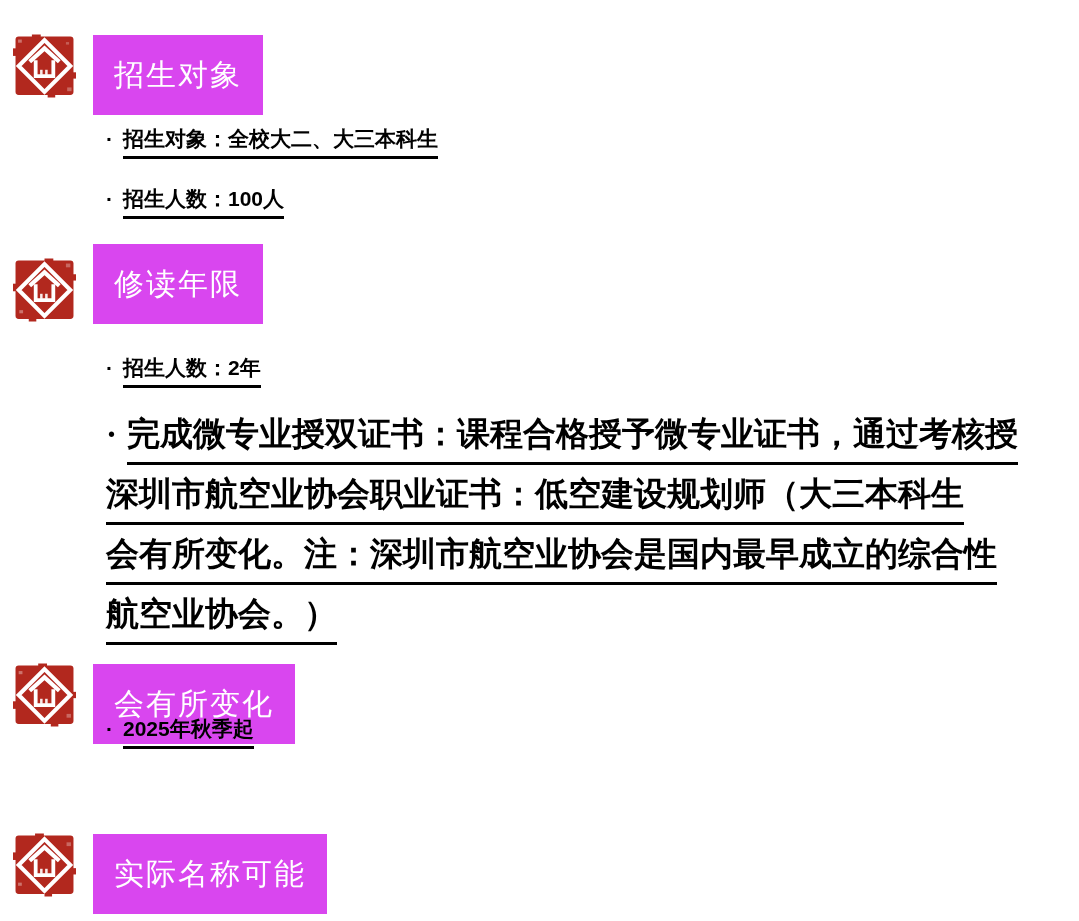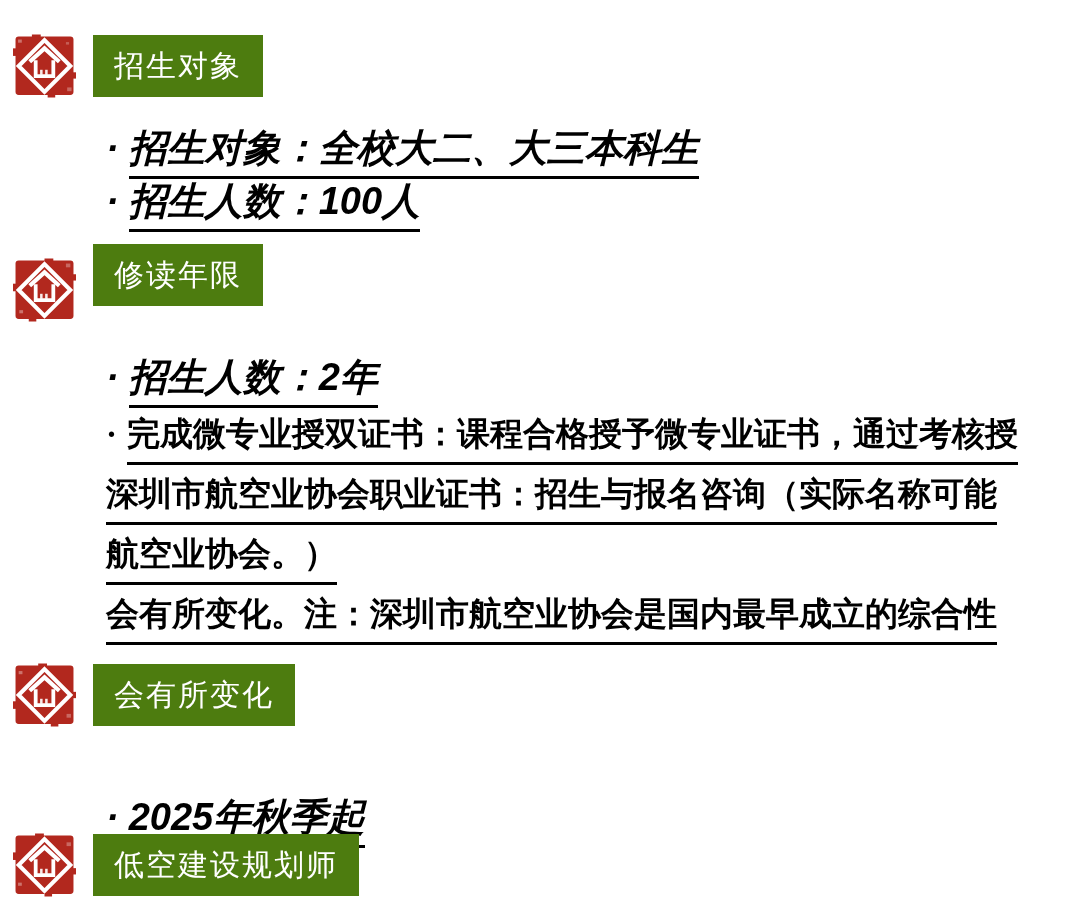--- a/index.html
+++ b/index.html
@@ -3,27 +3,27 @@
 <meta charset="utf-8">
 <style>
   html,body { margin:0; padding:0; background:#ffffff; }
   .page {
     position:relative; width:1079px; height:921px; background:#ffffff;
     font-family:"Liberation Sans", sans-serif; overflow:hidden; color:#000;
   }
   .seal { position:absolute; left:13px; width:63px; height:66px; }
   .seal svg { width:100%; height:100%; display:block; }
   .banner {
-    position:absolute; left:93px; height:62px; background:#4d7c0f; color:#fff;
+    position:absolute; left:93px; height:80px; background:#d946ef; color:#fff;
     display:flex; align-items:center; padding:0 21px; font-size:30px;
     white-space:nowrap; letter-spacing:2px;
   }
   .item {
-    position:absolute; left:106px; font-size:38px; font-weight:700;
-    white-space:nowrap; line-height:1.15;font-style:italic;
+    position:absolute; left:106px; font-size:21px; font-weight:700;
+    white-space:nowrap; line-height:1.15;
   }
   .dot { display:inline-block; margin-right:10px; font-weight:700; }
   .u {
     display:inline-block; border-bottom:3px solid #000; padding-bottom:5px;
   }
   .para { position:absolute; left:106px; font-size:33px; font-weight:700; }
   .pline { height:60px; white-space:nowrap;font-family:Liberation Serif, serif; }
 </style>
 </head>
 <body>
@@ -47,21 +47,21 @@
       <rect x="51" y="56" width="4" height="8" fill="#ffffff" opacity="0.9"></rect>
     </svg>
   </div>
   <div class="banner" style="top:35px">
     <span>招生对象</span>
   </div>
 
   <div class="item" style="top:127px">
     <span class="dot">·</span><span class="u">招生对象：全校大二、大三本科生</span>
   </div>
-  <div class="item" style="top:180px">
+  <div class="item" style="top:187px">
     <span class="dot">·</span><span class="u">招生人数：100人</span>
   </div>
 
   <div class="seal" style="top:257px">
     <svg viewBox="0 0 100 100" aria-hidden="true">
       <rect x="4" y="3" width="92" height="93" rx="5" fill="#b2281e"></rect>
       <rect x="0" y="40" width="5" height="12" fill="#b2281e"></rect>
       <rect x="95" y="25" width="5" height="10" fill="#b2281e"></rect>
       <rect x="50" y="0" width="14" height="4" fill="#b2281e"></rect>
       <rect x="25" y="96" width="12" height="4" fill="#b2281e"></rect>
@@ -80,27 +80,27 @@
 
   <div class="item" style="top:356px">
     <span class="dot">·</span><span class="u">招生人数：2年</span>
   </div>
 
   <div class="para" style="top:412px">
     <div class="pline">
       <span class="dot">·</span><span class="u">完成微专业授双证书：课程合格授予微专业证书，通过考核授</span>
     </div>
     <div class="pline">
-      <span class="u">深圳市航空业协会职业证书：招生与报名咨询（实际名称可能</span>
+      <span class="u">深圳市航空业协会职业证书：低空建设规划师（大三本科生</span>
+    </div>
+    <div class="pline">
+      <span class="u">会有所变化。注：深圳市航空业协会是国内最早成立的综合性</span>
     </div>
     <div class="pline">
       <span class="u">航空业协会。）</span>
-    </div>
-    <div class="pline">
-      <span class="u">会有所变化。注：深圳市航空业协会是国内最早成立的综合性</span>
     </div>
   </div>
 
   <div class="seal" style="top:662px">
     <svg viewBox="0 0 100 100" aria-hidden="true">
       <rect x="4" y="3" width="92" height="93" rx="5" fill="#b2281e"></rect>
       <rect x="0" y="60" width="5" height="12" fill="#b2281e"></rect>
       <rect x="95" y="45" width="5" height="10" fill="#b2281e"></rect>
       <rect x="40" y="0" width="14" height="4" fill="#b2281e"></rect>
       <rect x="60" y="96" width="12" height="4" fill="#b2281e"></rect>
@@ -110,37 +110,37 @@
       <path d="M29 41 L50 22 L71 41" fill="none" stroke="#ffffff" stroke-width="6.5" stroke-linecap="square"></path>
       <path d="M36 44 L36 66 L64 66 L64 44" fill="none" stroke="#ffffff" stroke-width="6" stroke-linecap="square"></path>
       <rect x="43" y="56" width="4" height="8" fill="#ffffff" opacity="0.9"></rect>
       <rect x="51" y="56" width="4" height="8" fill="#ffffff" opacity="0.9"></rect>
     </svg>
   </div>
   <div class="banner" style="top:664px">
     <span>会有所变化</span>
   </div>
 
-  <div class="item" style="top:796px">
+  <div class="item" style="top:717px">
     <span class="dot">·</span><span class="u">2025年秋季起</span>
   </div>
 
   <div class="seal" style="top:832px">
     <svg viewBox="0 0 100 100" aria-hidden="true">
       <rect x="4" y="3" width="92" height="93" rx="5" fill="#b2281e"></rect>
       <rect x="0" y="30" width="5" height="12" fill="#b2281e"></rect>
       <rect x="95" y="55" width="5" height="10" fill="#b2281e"></rect>
       <rect x="35" y="0" width="14" height="4" fill="#b2281e"></rect>
       <rect x="50" y="96" width="12" height="4" fill="#b2281e"></rect>
       <rect x="8" y="78" width="6" height="5" fill="#ffffff" opacity="0.35"></rect>
       <rect x="85" y="14" width="7" height="6" fill="#ffffff" opacity="0.3"></rect>
       <path d="M50 9 L91 50 L50 91 L9 50 Z" fill="none" stroke="#ffffff" stroke-width="6.5"></path>
       <path d="M29 41 L50 22 L71 41" fill="none" stroke="#ffffff" stroke-width="6.5" stroke-linecap="square"></path>
       <path d="M36 44 L36 66 L64 66 L64 44" fill="none" stroke="#ffffff" stroke-width="6" stroke-linecap="square"></path>
       <rect x="43" y="56" width="4" height="8" fill="#ffffff" opacity="0.9"></rect>
       <rect x="51" y="56" width="4" height="8" fill="#ffffff" opacity="0.9"></rect>
     </svg>
   </div>
   <div class="banner" style="top:834px">
-    <span>低空建设规划师</span>
+    <span>实际名称可能</span>
   </div>
 
 </div>
 
 </body></html>

